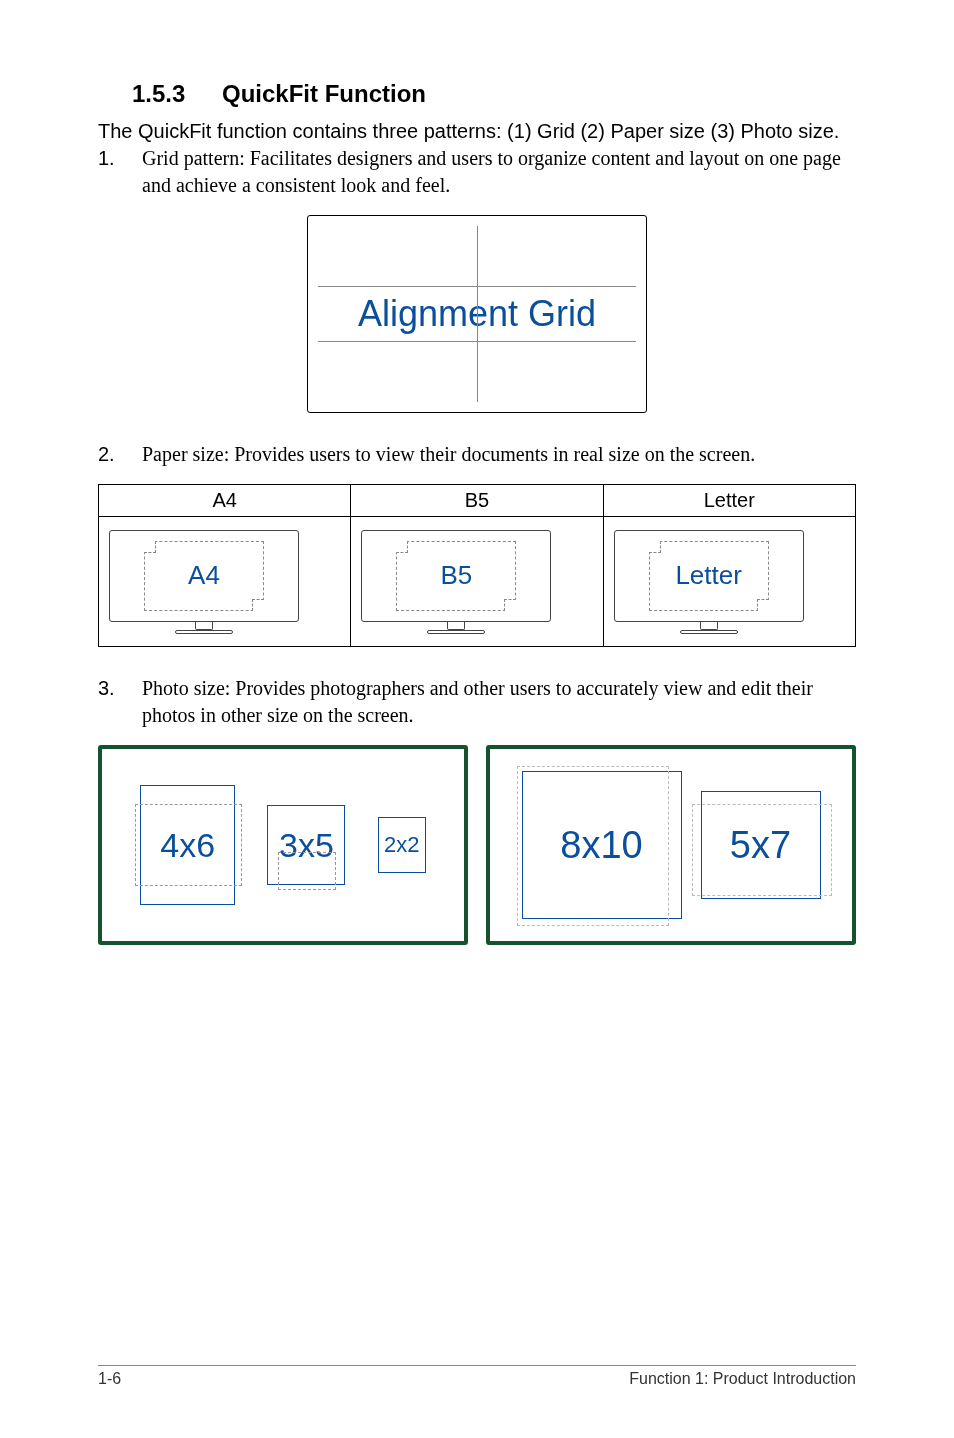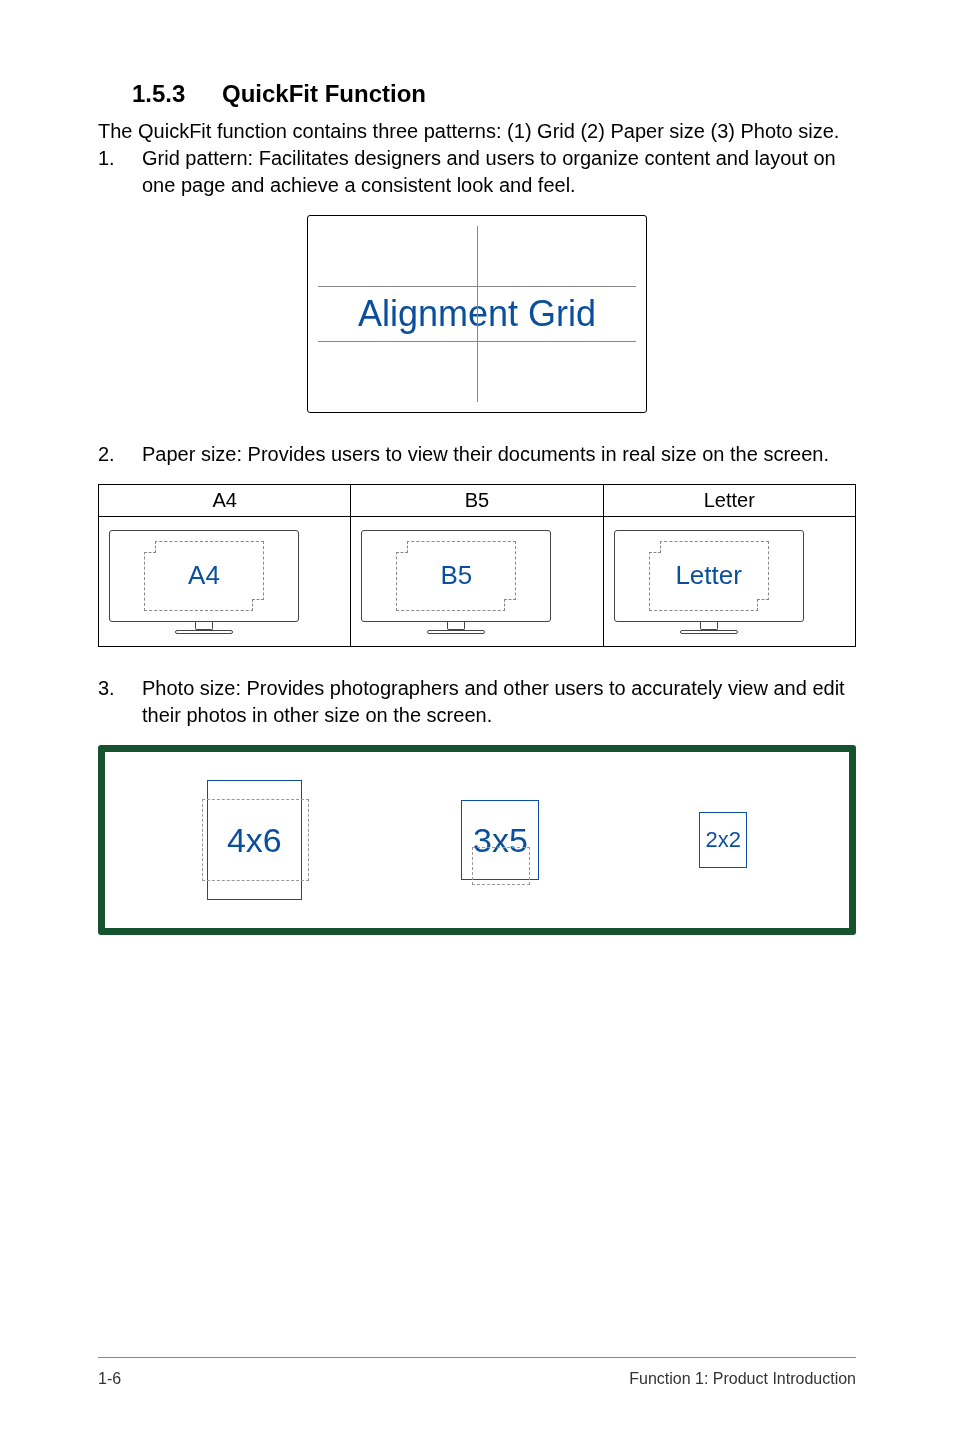--- a/index.html
+++ b/index.html
@@ -23,21 +23,21 @@
     font-size: 20px;
     line-height: 1.35;
   }
   .list-item {
     display: flex;
     font-size: 20px;
     line-height: 1.35;
     margin-bottom: 16px;
   }
   .list-item .n { width: 44px; flex: 0 0 44px; }
-  .list-item .t { flex: 1; }
+  .list-item .t { flex: 1; font-family: Liberation Serif, serif; }
 
   
   .fig-grid {
     width: 340px;
     margin: 0 auto 28px auto;
     border: 1px solid #000;
     border-radius: 3px;
     padding: 10px;
     display: flex;
     flex-direction: column;
@@ -148,21 +148,21 @@
   }
   .paper-screen { width: 190px; height: 92px; }
 
   
   .photo-row {
     display: flex;
     gap: 18px;
     margin-bottom: 28px;
   }
   .photo-card {
-    border: 7px solid #14532d;
+    border: 4px solid #14532d;
     border-radius: 3px;
     padding: 22px;
     flex: 1;
     display: flex;
     align-items: center;
     justify-content: space-around;
     min-height: 190px;
   }
   .photo-box {
     border: 1px solid #0b4f9c;
@@ -185,21 +185,21 @@
   .p810 .dash-overlay { left: -6px; top: -6px; width: 152px; height: 160px; border-color: #bbb; }
   .p57 { width: 120px; height: 108px; font-size: 38px; }
   .p57 .dash-overlay { left: -10px; top: 12px; width: 140px; height: 92px; border-color: #bbb; }
 
   .footer {
     position: absolute;
     bottom: 50px;
     left: 98px;
     right: 98px;
     border-top: 1px solid #888;
-    padding-top: 12px;
+    padding-top: 4px;
     display: flex;
     justify-content: space-between;
     font-size: 16px;
     color: #333;
   }
 </style>
 </head>
 <body>
 
 <div class="heading">
@@ -296,18 +296,28 @@
       <span>4x6</span>
     </div>
     <div class="photo-box p35">
       <span class="dash-overlay"></span>
       <span>3x5</span>
     </div>
     <div class="photo-box p22">
       <span>2x2</span>
     </div>
   </div>
+  <div class="photo-card">
+    <div class="photo-box p810">
+      <span class="dash-overlay"></span>
+      <span>8x10</span>
+    </div>
+    <div class="photo-box p57">
+      <span class="dash-overlay"></span>
+      <span>5x7</span>
+    </div>
+  </div>
 </div>
 
 <div class="footer">
   <span>1-6</span>
   <span>Function 1: Product Introduction</span>
 </div>
 
 </body></html>

